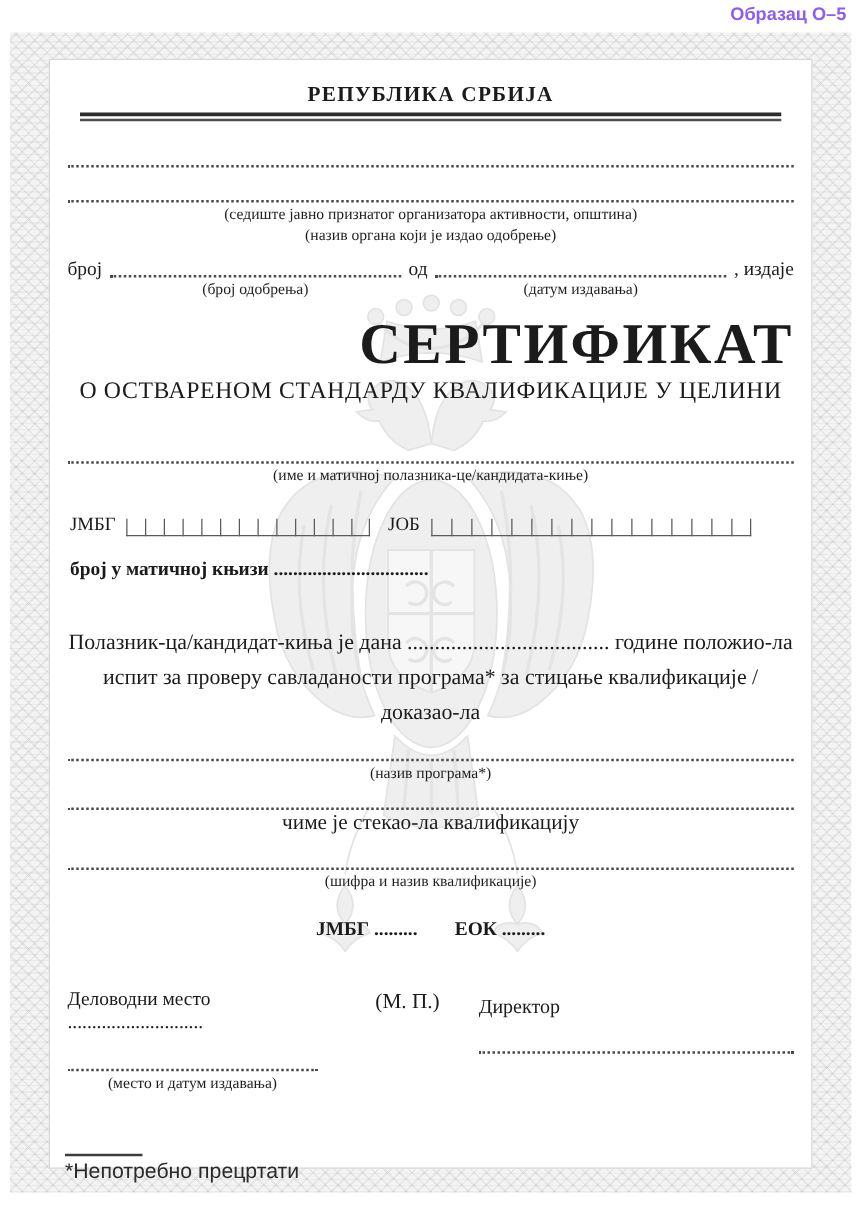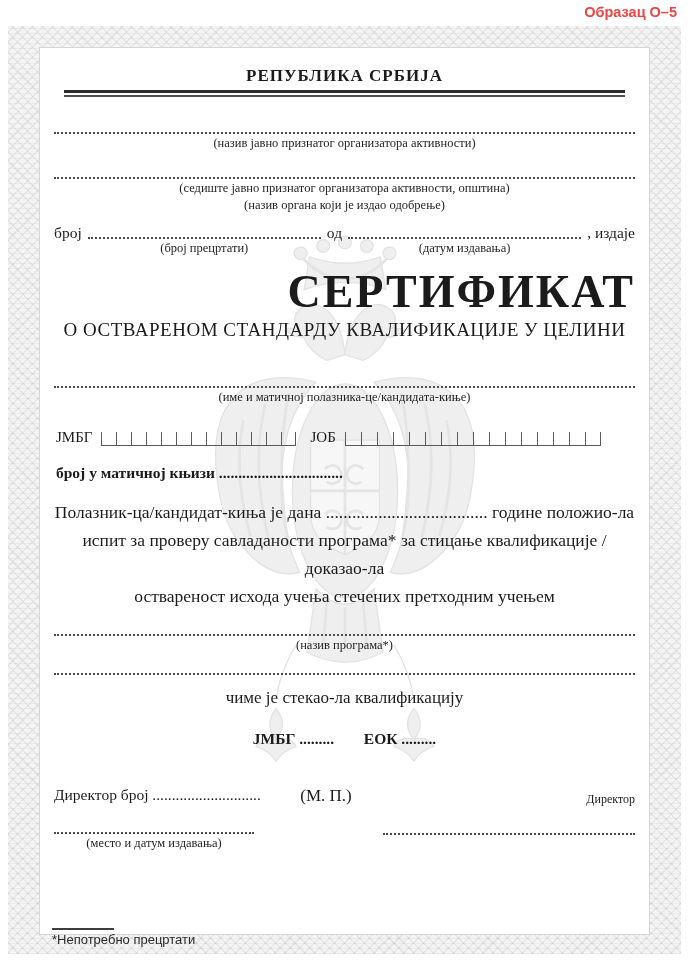--- a/index.html
+++ b/index.html
@@ -5,21 +5,21 @@
   * { margin:0; padding:0; box-sizing:border-box; }
   html,body { background:#ffffff; }
   body {
     width:689px; height:967px; position:relative; overflow:hidden;
     font-family:"Liberation Serif","DejaVu Serif",serif;
     color:#1b1b1b;
   }
   .form-label {
     position:absolute; top:4px; right:12px;
     font-family:"Liberation Sans","DejaVu Sans",sans-serif;
-    font-size:14.5px; color:#ef4444; font-weight:600;
+    font-size:14.5px; color:#8b5cf6; font-weight:600;
   }
   
   .frame {
     position:absolute; left:8px; top:26px; right:8px; bottom:13px;
     background-color:#f4f4f4;
     background-image:
       repeating-linear-gradient(45deg, rgba(60,60,60,.07) 0 1.5px, transparent 1.5px 7px),
       repeating-linear-gradient(-45deg, rgba(60,60,60,.07) 0 1.5px, transparent 1.5px 7px),
       repeating-linear-gradient(0deg, rgba(60,60,60,.05) 0 1px, transparent 1px 5px);
   }
@@ -57,44 +57,44 @@
 
   .comb-row { display:flex; align-items:flex-end; margin-top:24px; padding-left:2px; font-size:15px; }
   .comb { display:flex; margin-left:9px; }
   .comb-cell { width:15px; height:14px; border-left:1.5px solid #5a5a5a; border-bottom:1.5px solid #5a5a5a; }
   .comb-cell:last-child { border-right:1.5px solid #5a5a5a; }
   .comb-job .comb-cell { width:16px; }
   .comb-gap { width:14px; }
 
   .registry-line { margin-top:18px; font-size:15.5px; padding-left:2px;font-weight:bold; }
 
-  .paragraph { margin-top:16px; text-align:center; font-size:17.5px; line-height:28px; }
+  .paragraph { margin-top:34px; text-align:center; font-size:17.5px; line-height:28px; }
 
   .blk-program1 { margin-top:11px; }
   .blk-program2 { margin-top:7px; }
-  .acquired { text-align:center; font-size:17px; margin-top:13px; }
+  .acquired { text-align:center; font-size:17px; margin-top:0; }
   .blk-qual { margin-top:13px; }
 
   .noks-row { text-align:center; margin-top:22px; font-size:15.5px; font-weight:bold; }
   .noks-row .gap { display:inline-block; width:22px; }
 
   .footer-grid { display:flex; margin-top:38px; font-size:15.5px; }
   .fcol-left  { width:215px; }
   .fcol-mid   { flex:1; text-align:center; }
   .fcol-right { width:252px; }
   .sig-line { border-bottom:2px dotted #4a4a4a; height:0; }
   .fcol-left .sig-line  { margin-top:28px; width:200px; }
   .fcol-left .caption   { width:200px; }
   .mp { font-size:17px; }
-  .director { text-align:right; font-size:12px; margin-top:6px; }
+  .director { text-align:left; font-size:16px; margin-top:6px; }
   .fcol-right .sig-line { margin-top:26px; }
 
   .footnote { position:absolute; left:44px; bottom:7px; }
   .fn-rule { width:62px; border-top:2px solid #3d3d3d; margin-bottom:2px; }
-  .fn-text { font-family:"Liberation Sans","DejaVu Sans",sans-serif; font-size:13px; color:#2a2a2a; }
+  .fn-text { font-family:"Liberation Sans","DejaVu Sans",sans-serif; font-size:17px; color:#2a2a2a; }
 
   svg .wm-stroke { stroke:#e2e2e2; fill:none; stroke-width:3; }
   svg .wm-fill   { fill:#eeeeee; stroke:#e0e0e0; stroke-width:1.5; }
 </style>
 </head>
 <body>
 
 <div class="form-label">Образац О–5</div>
 
 <div class="frame">
@@ -132,35 +132,34 @@
       <path class="wm-fill" d="M226,540 q-14,18 0,34 q-16,-4 -22,8 q14,4 22,16 q8,-12 22,-16 q-6,-12 -22,-8 q14,-16 0,-34 z"></path>
     </svg>
 
     <div class="content">
 
       <div class="rs-title">РЕПУБЛИКА СРБИЈА</div>
       <div class="dbl-rule"></div>
 
       <div class="blk-org">
         <div class="dotrule"></div>
-        <div class="caption">(назив јавно признатог организатора активности)</div>
       </div>
 
       <div class="blk-seat">
         <div class="dotrule"></div>
         <div class="caption">(седиште јавно признатог организатора активности, општина)</div>
       </div>
 
       <div class="caption">(назив органа који је издао одобрење)</div>
 
       <div class="row-broj">
         <span class="lbl">број</span>
         <div class="fill">
           <div class="dotrule"></div>
-          <div class="caption">(број прецртати)</div>
+          <div class="caption">(број одобрења)</div>
         </div>
         <span class="lbl">од</span>
         <div class="fill">
           <div class="dotrule"></div>
           <div class="caption">(датум издавања)</div>
         </div>
         <span class="lbl">, издаје</span>
       </div>
 
       <div class="main-title">СЕРТИФИКАТ</div>
@@ -210,45 +209,48 @@
           </div>
       </div>
 
       <div class="registry-line">број у матичној књизи ................................</div>
 
       <div class="paragraph">
         <span>Полазник-ца/кандидат-киња је дана</span>
         <span>.....................................</span>
         <span>године положио-ла</span><br>
         <span>испит за проверу савладаности програма* за стицање квалификације / доказао-ла</span><br>
-        <span>оствареност исхода учења стечених претходним учењем</span>
       </div>
 
       <div class="blk-program1">
         <div class="dotrule"></div>
         <div class="caption">(назив програма*)</div>
       </div>
       <div class="blk-program2">
         <div class="dotrule"></div>
       </div>
 
       <div class="acquired">чиме је стекао-ла квалификацију</div>
 
+      <div class="blk-qual">
+        <div class="dotrule"></div>
+        <div class="caption">(шифра и назив квалификације)</div>
+      </div>
 
       <div class="noks-row">
         <span>ЈМБГ</span>
         <span>.........</span>
         <span class="gap"></span>
         <span>ЕОК</span>
         <span>.........</span>
       </div>
 
       <div class="footer-grid">
         <div class="fcol-left">
-          <div>Директор број ............................</div>
+          <div>Деловодни место ............................</div>
           <div class="sig-line"></div>
           <div class="caption">(место и датум издавања)</div>
         </div>
         <div class="fcol-mid">
           <div class="mp">(М. П.)</div>
         </div>
         <div class="fcol-right">
           <div class="director">Директор</div>
           <div class="sig-line"></div>
         </div>

